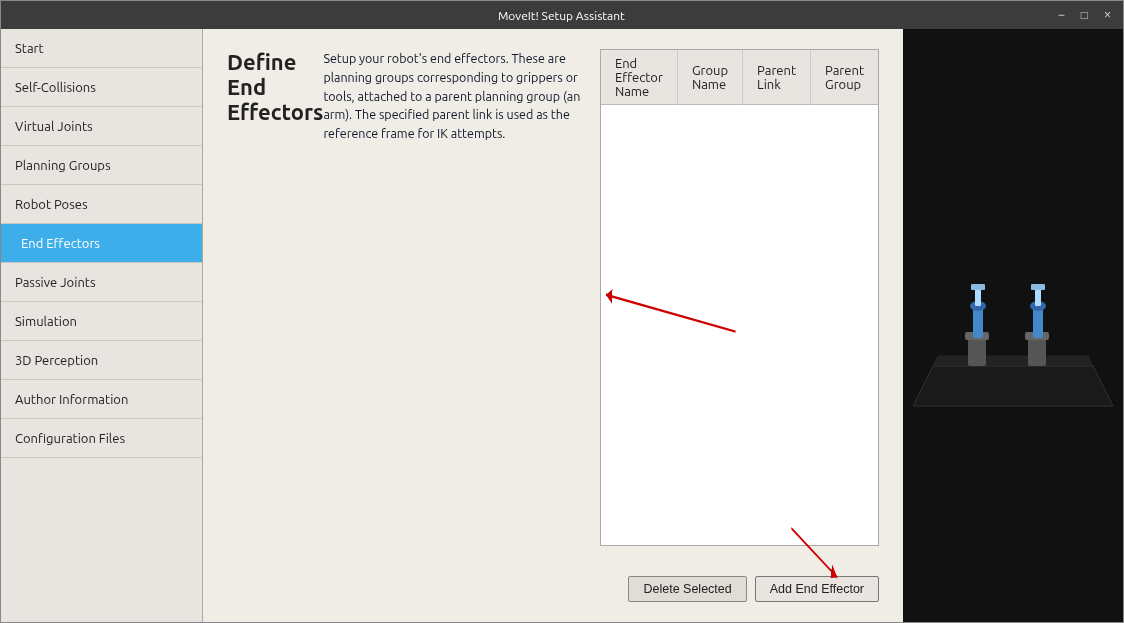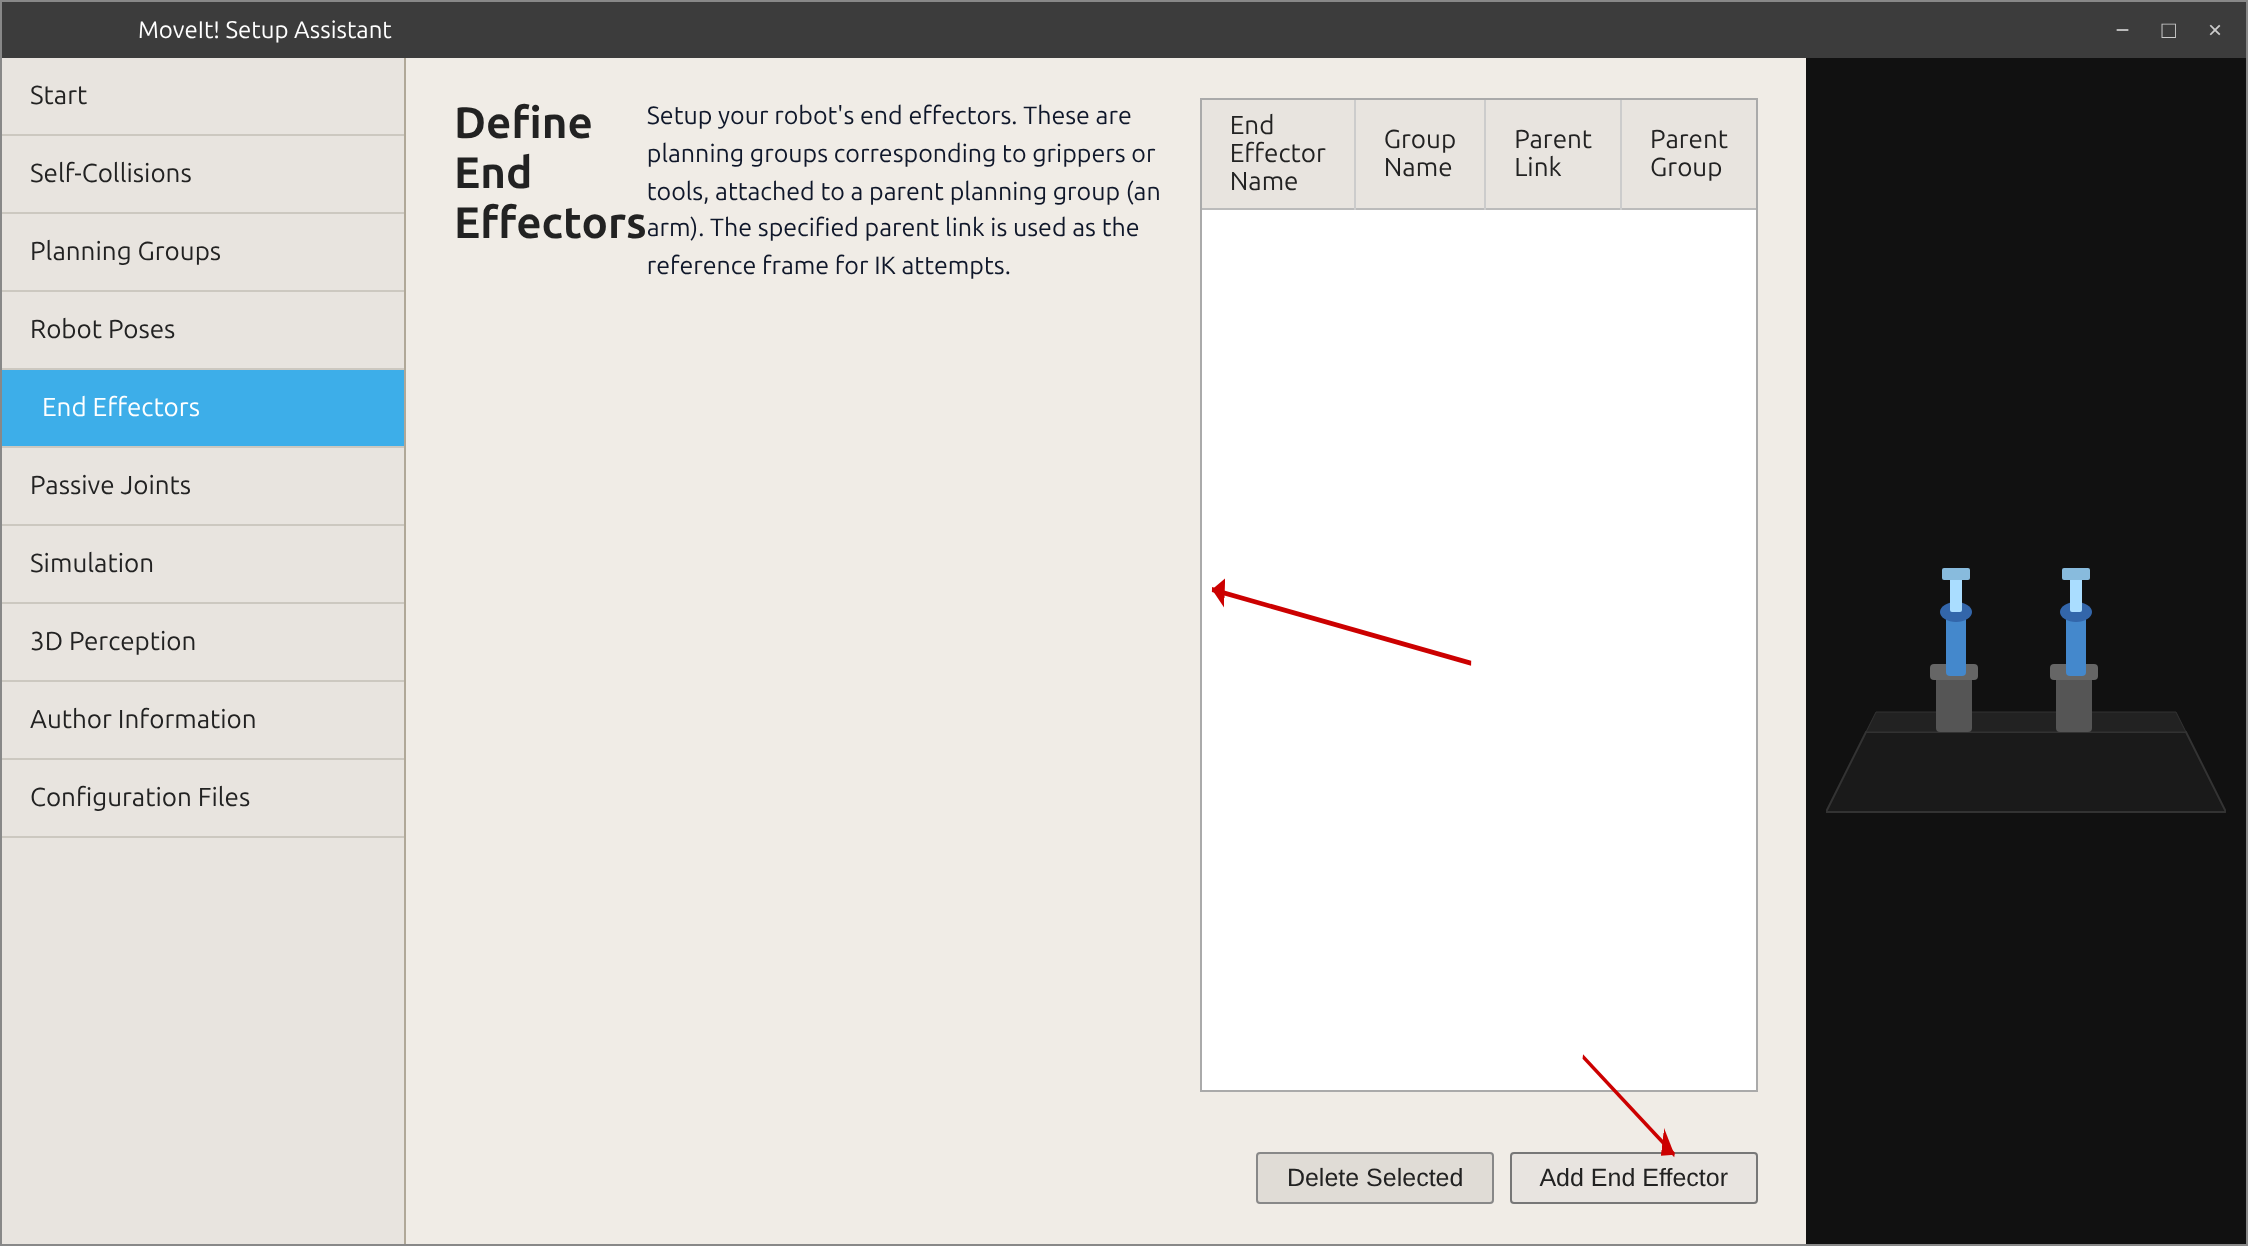--- a/index.html
+++ b/index.html
@@ -25,21 +25,21 @@
       height: 28px;
       display: flex;
       align-items: center;
       justify-content: space-between;
       padding: 0 8px;
       font-size: 12px;
       flex-shrink: 0;
     }
     .titlebar-title {
       flex: 1;
-      text-align: left;
+      text-align: center;
     }
     .titlebar-controls {
       display: flex;
       gap: 8px;
     }
     .titlebar-btn {
       color: #ccc;
       font-size: 12px;
       cursor: pointer;
       background: none;
@@ -182,20 +182,21 @@
       <button class="titlebar-btn">□</button>
       <button class="titlebar-btn">×</button>
     </div>
   </div>
 
   <div class="window-body">
 
     <div class="sidebar">
       <div class="sidebar-item">Start</div>
       <div class="sidebar-item">Self-Collisions</div>
+      <div class="sidebar-item">Virtual Joints</div>
       <div class="sidebar-item">Planning Groups</div>
       <div class="sidebar-item">Robot Poses</div>
       <div class="sidebar-item active">End Effectors</div>
       <div class="sidebar-item">Passive Joints</div>
       <div class="sidebar-item">Simulation</div>
       <div class="sidebar-item">3D Perception</div>
       <div class="sidebar-item">Author Information</div>
       <div class="sidebar-item">Configuration Files</div>
     </div>
 

